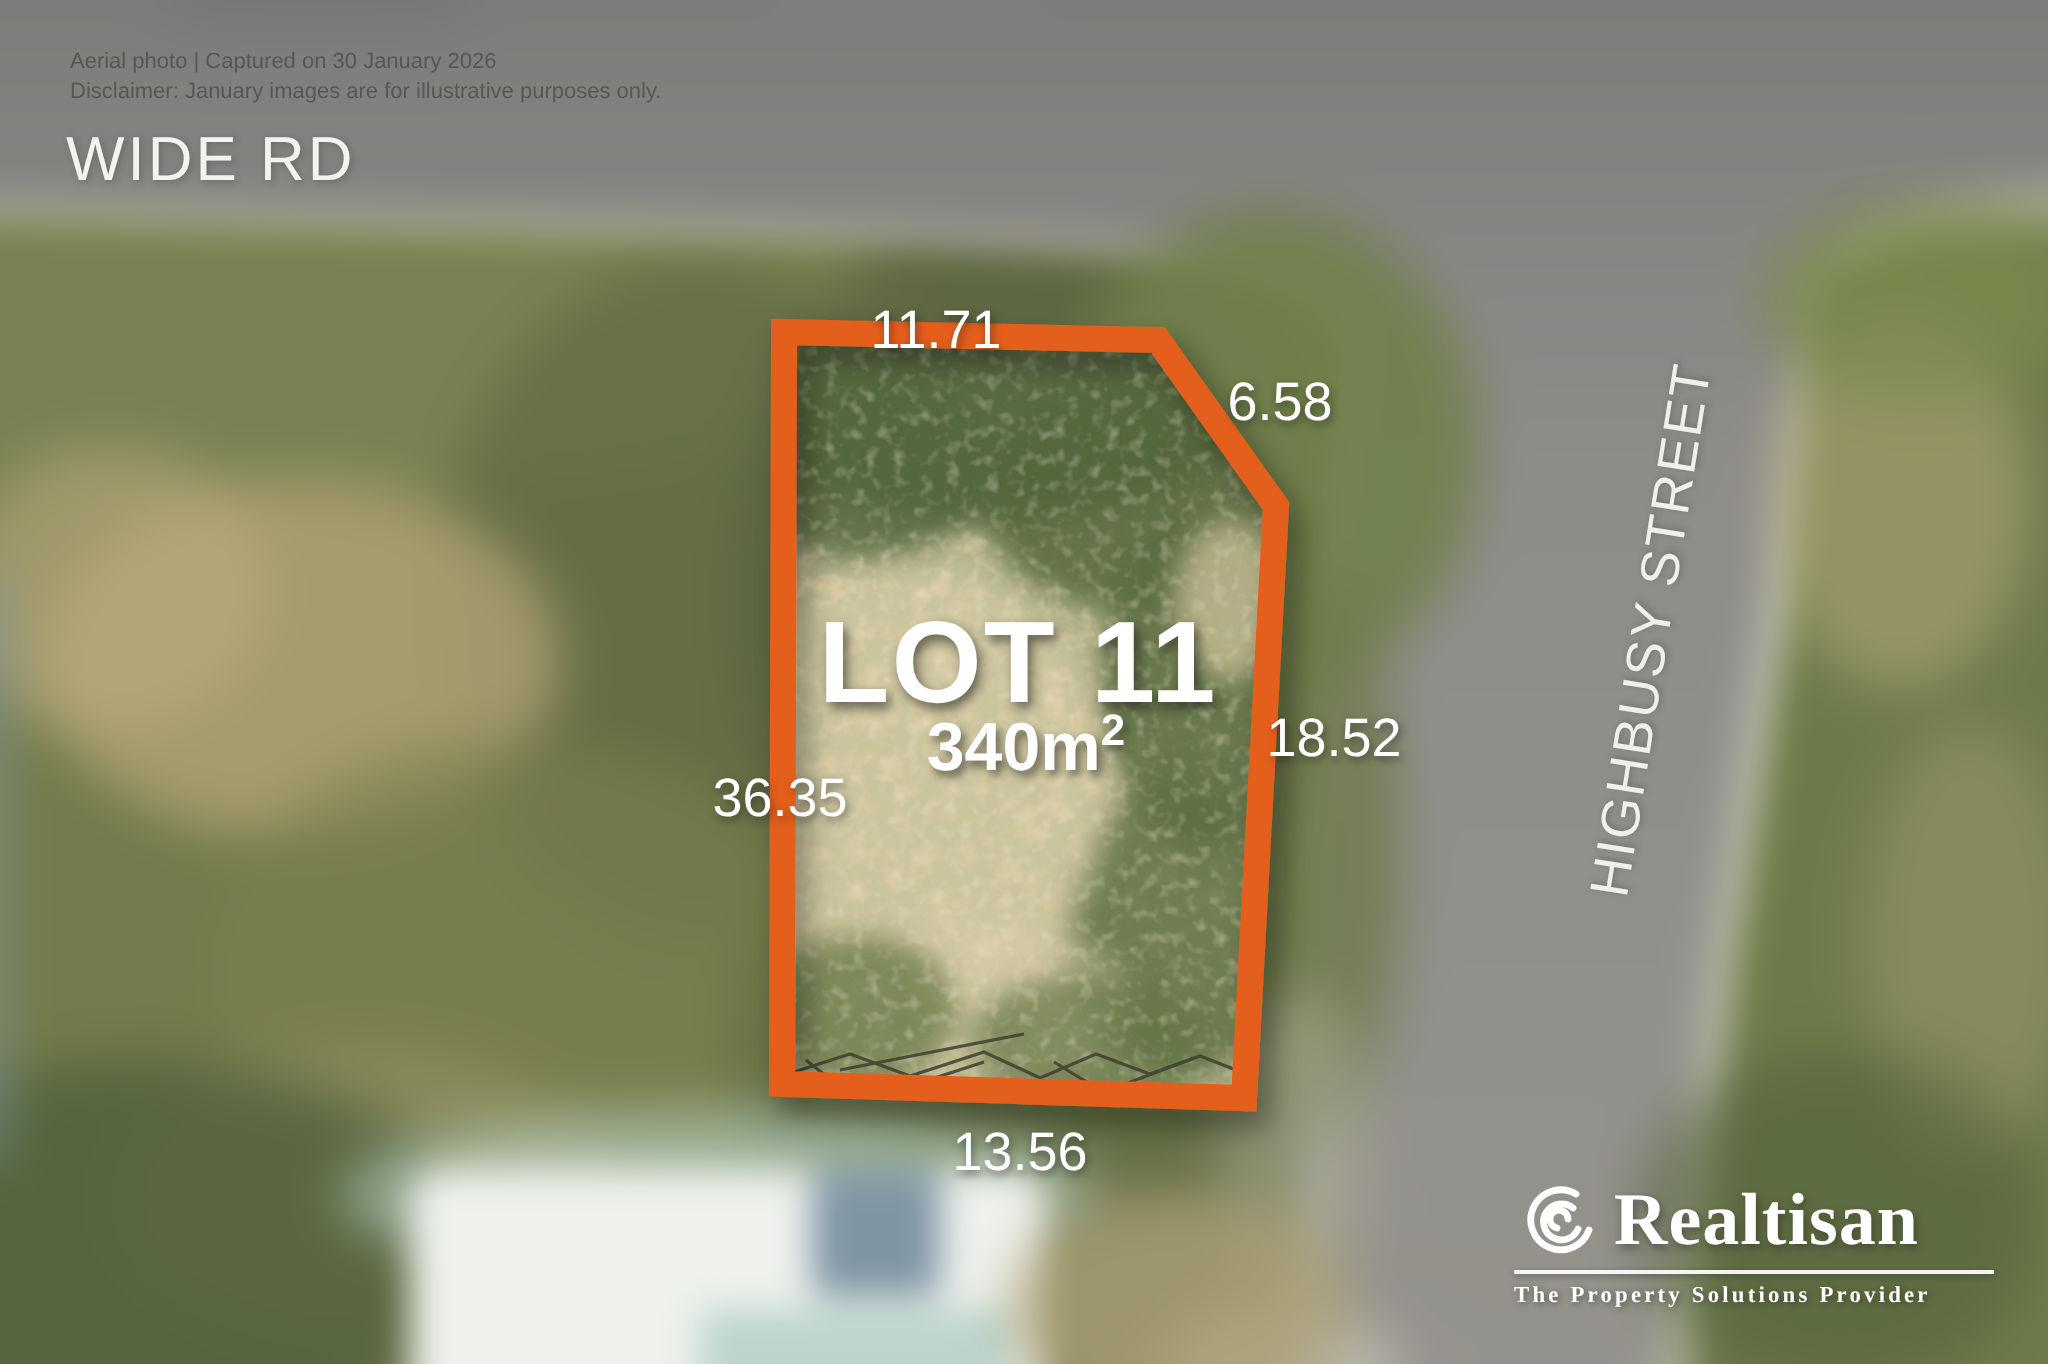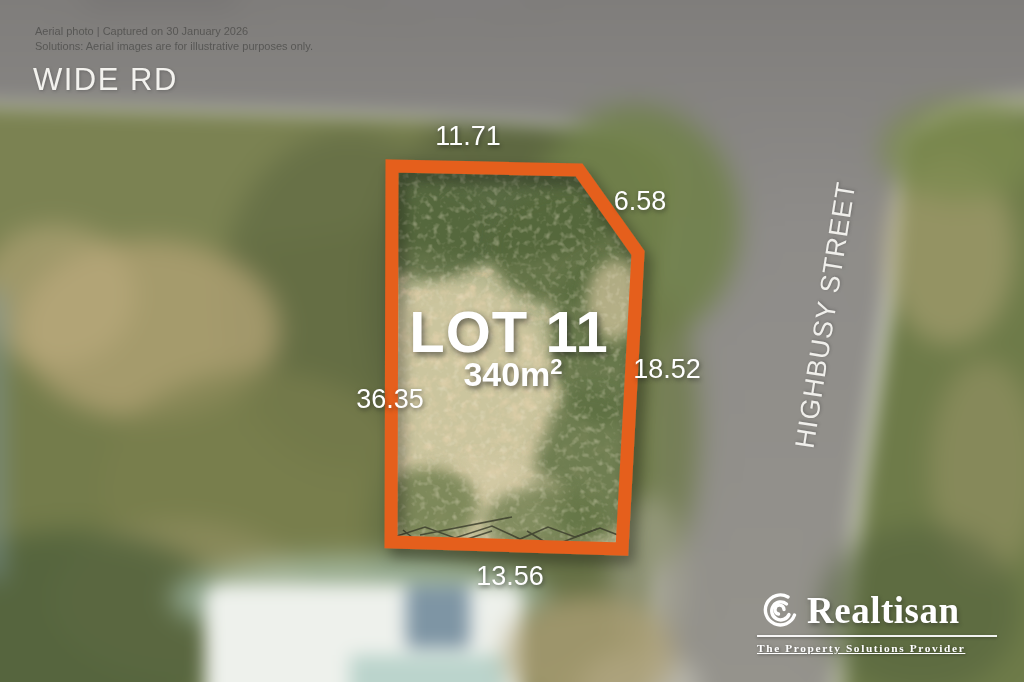--- a/index.html
+++ b/index.html
@@ -40,21 +40,20 @@
   .brand-name{
     font-family:"Liberation Serif",serif;font-weight:700;font-size:37px;
     letter-spacing:.5px;text-shadow:1px 2px 4px rgba(30,30,30,.45);line-height:1;
   }
   .brand-rule{height:2px;background:rgba(255,255,255,.92);margin-top:5px;
     box-shadow:0 1px 3px rgba(30,30,30,.4);}
   .brand-tagline{
     font-family:"Liberation Serif",serif;font-weight:700;font-size:11.4px;
     letter-spacing:1.6px;margin-top:5px;white-space:nowrap;
     text-shadow:1px 1px 3px rgba(30,30,30,.5);
-    text-decoration:underline;
   }
 </style>
 </head>
 <body>
 
 <div class="stage">
 
   <div class="aerial">
     <svg width="1084" height="742" viewBox="-30 -30 1084 742">
       <defs>
@@ -162,27 +161,27 @@
         <path d="M403,530 L418,542"></path>
         <path d="M527,531 L545,542"></path>
       </g>
     </g>
 
     <path d="M392,166 L579,170 L638,253 L622,549 L391,542 Z" fill="none" stroke-width="13" stroke-linejoin="miter" filter="url(#lotShadow)" stroke="#e55e1d"></path>
   </svg>
 
   <div class="label credit">
     <div>Aerial photo | Captured on 30 January 2026</div>
-    <div>Solutions: Aerial images are for illustrative purposes only.</div>
+    <div>Disclaimer: January images are for illustrative purposes only.</div>
   </div>
 
   <div class="label road-name">WIDE RD</div>
   <div class="label street-name">HIGHBUSY STREET</div>
 
-  <div class="label measure" style="left:468px;top:121px;">11.71</div>
+  <div class="label measure" style="left:468px;top:150px;">11.71</div>
   <div class="label measure" style="left:640px;top:186px;">6.58</div>
   <div class="label measure" style="left:667px;top:354px;">18.52</div>
   <div class="label measure" style="left:350px;top:384px;margin-left:40px;">36.35</div>
   <div class="label measure" style="left:510px;top:561px;">13.56</div>
 
   <div class="label lot-title">LOT 11</div>
   <div class="label lot-area">
     <span>340m</span><sup>2</sup>
   </div>
 

